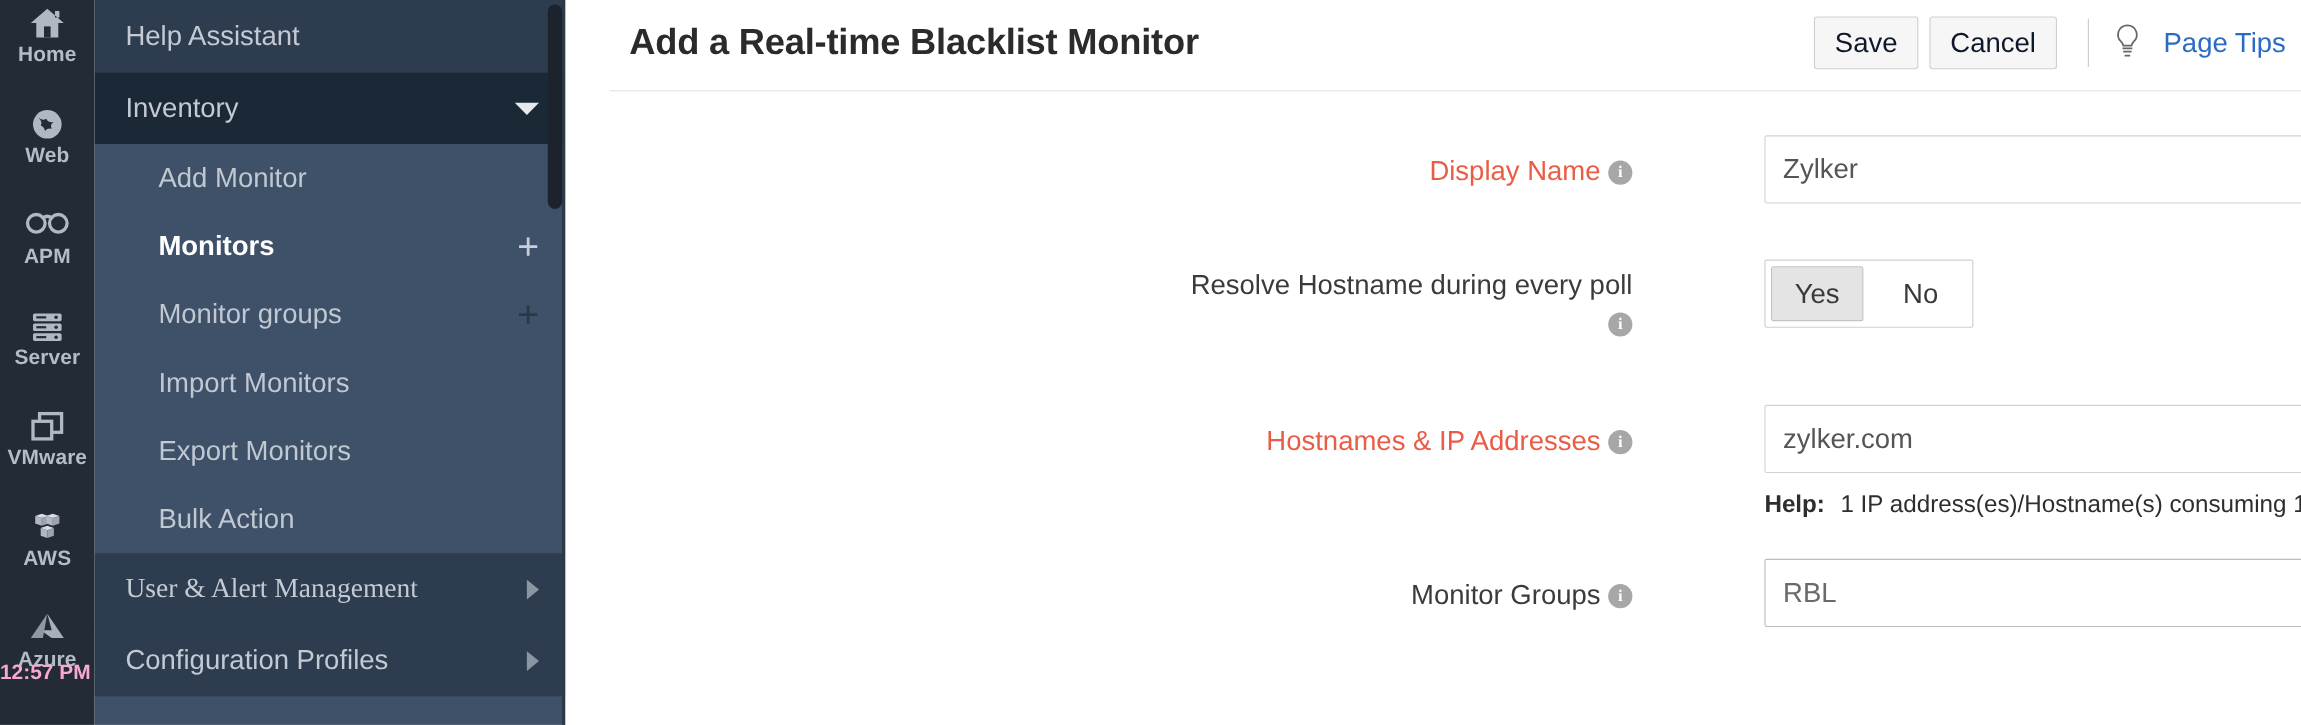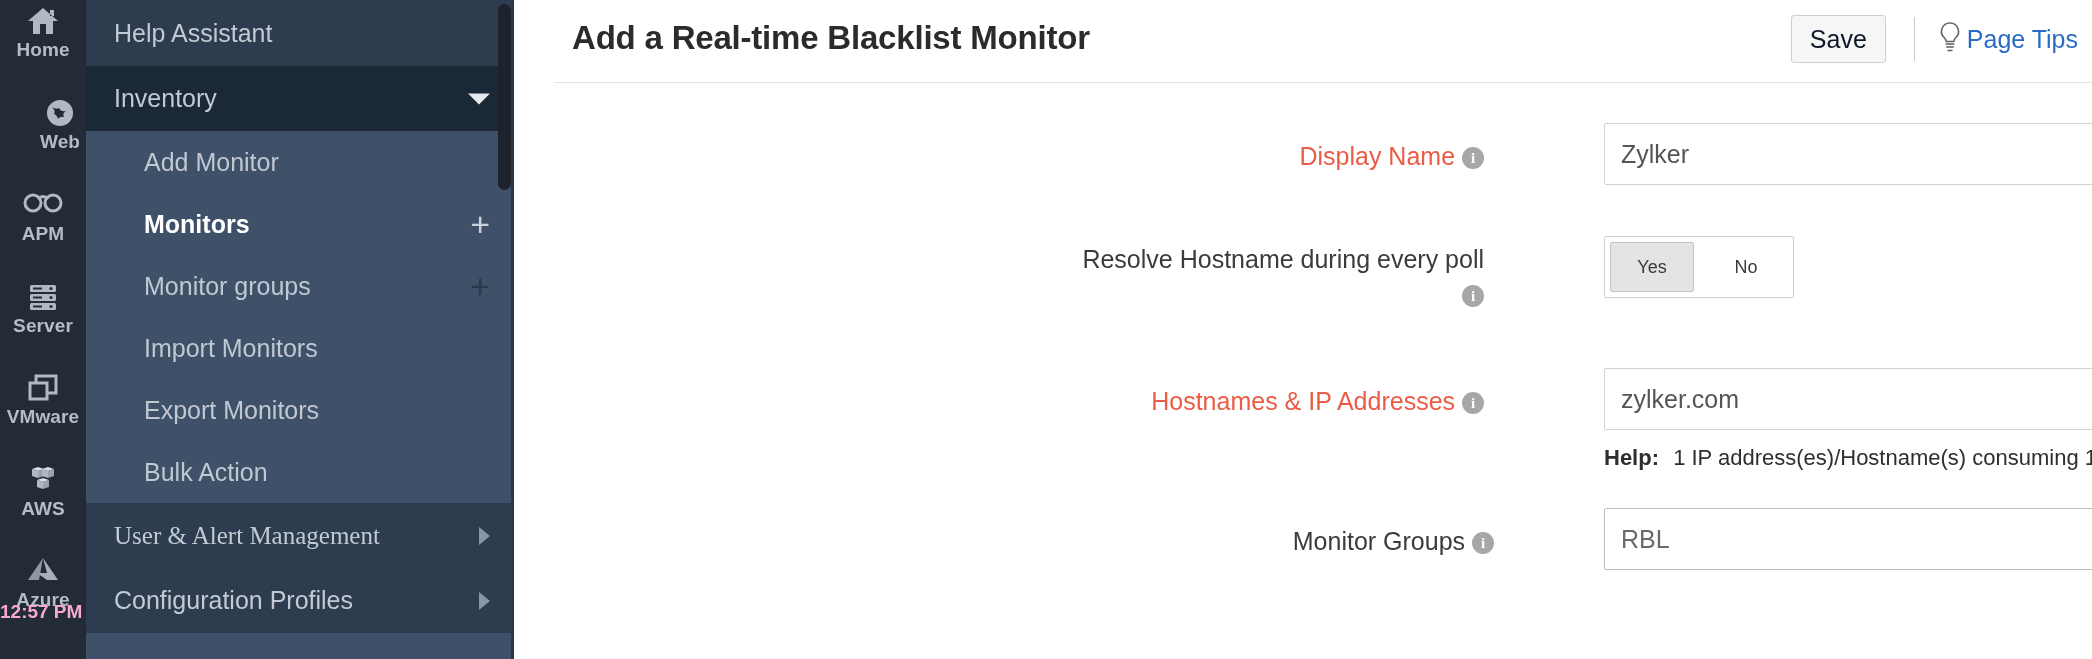--- a/index.html
+++ b/index.html
@@ -190,21 +190,21 @@
     margin: 0 22px 0 28px;
   }
   #page-tips {
     display: flex;
     align-items: center;
     cursor: pointer;
   }
   #page-tips-label {
     font-size: 25px;
     color: #2b6bc4;
-    margin-left: 4px;
+    margin-left: 20px;
     white-space: nowrap;
   }
 
   
   #form {
     position: relative;
     width: 100%;
     height: 575px;
   }
   .field-row {
@@ -270,21 +270,21 @@
     border-radius: 2px;
     background: #ffffff;
     overflow: hidden;
     height: 62px;
   }
   .toggle-opt {
     display: flex;
     align-items: center;
     justify-content: center;
     min-width: 84px;
-    font-size: 18px;
+    font-size: 25px;
     color: #3a3a3a;
     cursor: pointer;
     background: #ffffff;
     margin: 5px;
     border-radius: 2px;
   }
   .toggle-opt.selected {
     background: #e4e4e4;
     border: 1px solid #c4c4c4;
   }
@@ -306,21 +306,21 @@
     <div class="rail-item" style="top:6px;">
       <span class="rail-icon">
         <svg width="34" height="30" viewBox="0 0 34 30">
             <path d="M17 2 L2 15 h5 v13 h20 V15 h5 Z M24 4 h4 v6 h-4 Z" fill="#b0b8c2"></path>
             <rect x="14" y="18" width="6" height="10" fill="#222b36"></rect>
           </svg>
       </span>
       <span class="rail-label">Home</span>
     </div>
 
-    <div class="rail-item" style="top:98px;margin-left:17px;">
+    <div class="rail-item" style="top:98px;">
       <span class="rail-icon">
         <svg width="30" height="30" viewBox="0 0 30 30">
             <circle cx="15" cy="15" r="13" fill="#b0b8c2"></circle>
             <path d="M7 9 q4 4 2 7 q3 1 4 5 q2-3 6-2 q-2-4 2-6 q-5 1-7-3 q-3 2-7-1Z" fill="#222b36"></path>
           </svg>
       </span>
       <span class="rail-label">Web</span>
     </div>
 
     <div class="rail-item" style="top:190px;">
@@ -452,20 +452,21 @@
     <div id="sidebar-scrollbar"></div>
   </aside>
 
   <section id="main">
 
     <header id="page-header">
       <h1 id="page-title">Add a Real-time Blacklist Monitor</h1>
 
       <div id="header-actions">
         <button class="hdr-btn">Save</button>
+        <button class="hdr-btn">Cancel</button>
         <span id="hdr-divider"></span>
         <span id="page-tips">
           <span>
             <svg width="26" height="32" viewBox="0 0 26 32">
               <path d="M13 2 a8.5 8.5 0 0 0 -5.5 15 q1.5 1.6 1.8 3.5 h7.4 q0.3-1.9 1.8-3.5 A8.5 8.5 0 0 0 13 2 Z" fill="none" stroke="#666" stroke-width="1.6"></path>
               <line x1="8.6" y1="23" x2="17.4" y2="23" stroke="#666" stroke-width="1.6"></line>
               <line x1="9.2" y1="26" x2="16.8" y2="26" stroke="#666" stroke-width="1.6"></line>
               <line x1="10.5" y1="29.5" x2="15.5" y2="29.5" stroke="#666" stroke-width="1.6"></line>
             </svg>
           </span>
@@ -503,21 +504,21 @@
         </div>
         <input class="text-input" style="left: 1050px; width: 600px;" value="zylker.com">
 
         <div class="note-line" style="left:1050px; top:77px;">
           <b>Help:</b>
           <span style="margin-left:8px;">1 IP address(es)/Hostname(s) consuming 1 basic monitor license(s).</span>
         </div>
       </div>
 
       <div class="field-row" style="top:425px;">
-        <div class="field-label" style="left:10px; width:930px; top:18px;">
+        <div class="field-label" style="left:0; width:930px; top:18px;">
           <span>Monitor Groups</span>
           <span class="info-icon">i</span>
         </div>
         <div class="select-box" style="left:1050px; width:600px;">
           <span class="select-value">RBL</span>
 
         </div>
 
       </div>
 

